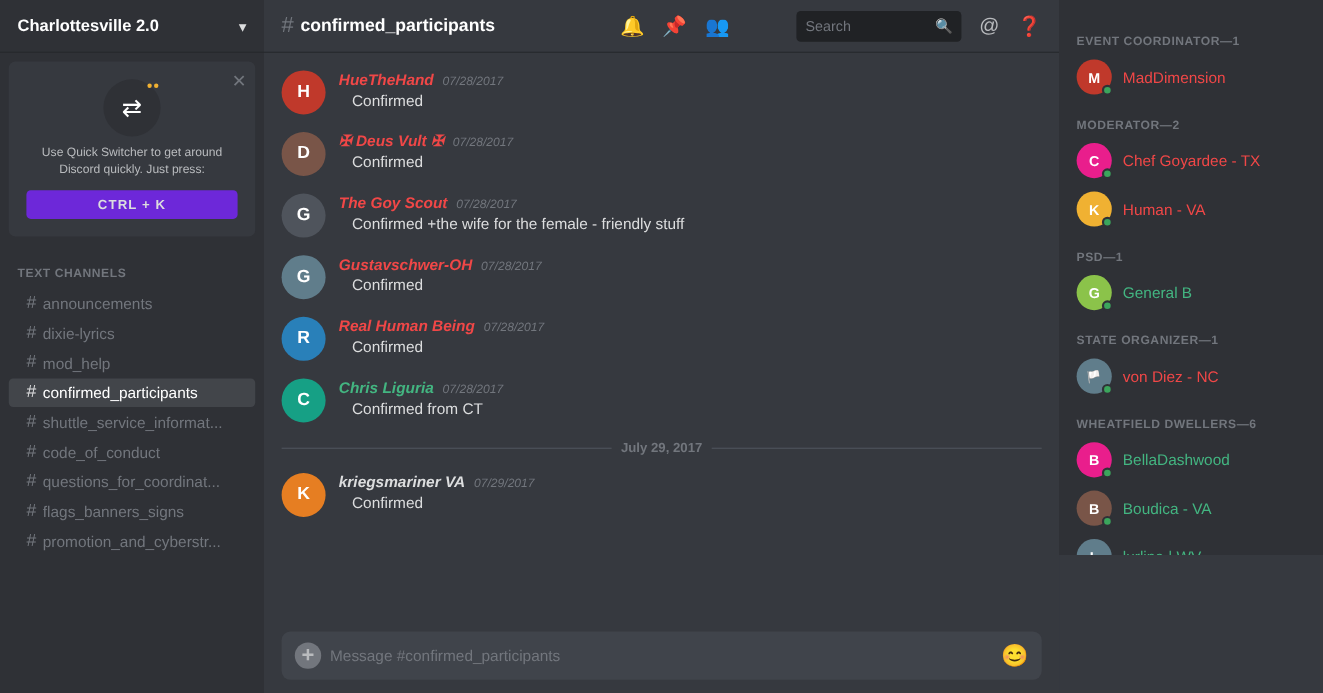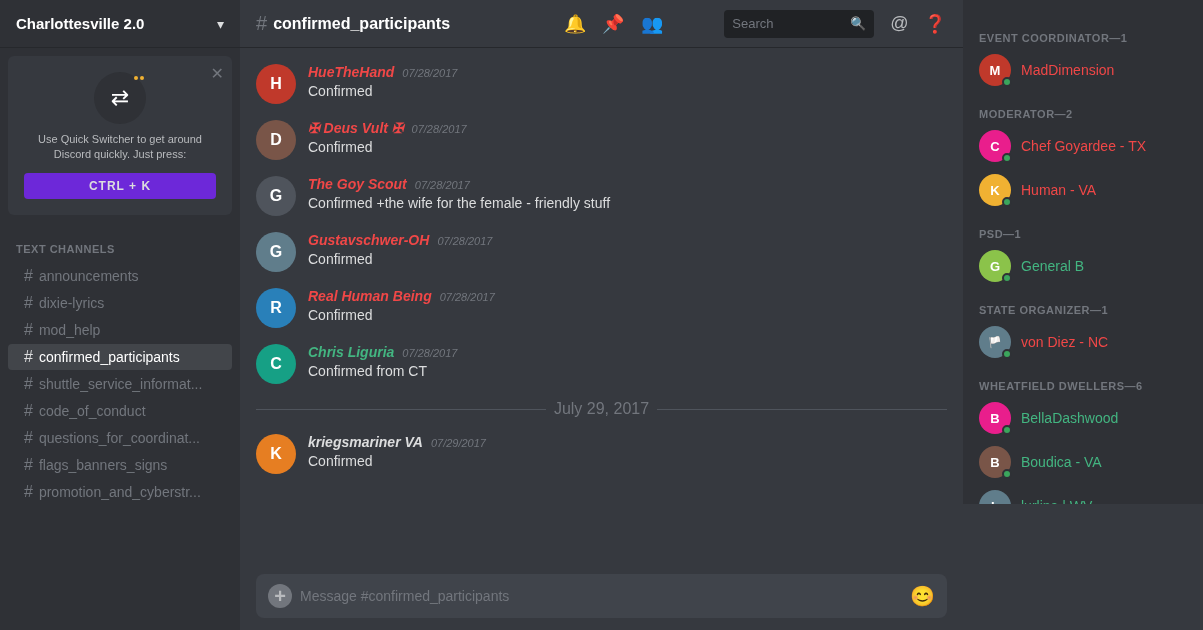--- a/index.html
+++ b/index.html
@@ -266,39 +266,40 @@
 
     .message-timestamp {
       font-size: 11px;
       color: #72767d;
     }
 
     .message-text {
       font-size: 14px;
       color: #dcddde;
       line-height: 1.4;
+      margin-left: 12px;
     }
 
     .date-divider {
       display: flex;
       align-items: center;
       margin: 16px 0;
       gap: 8px;
     }
 
     .date-divider-line {
       flex: 1;
       height: 1px;
       background: #4f545c;
     }
 
     .date-divider-text {
-      font-size: 16px;
-      color: #72767d;
-      font-weight: 400;
+      font-size: 12px;
+      color: #72767d;
+      font-weight: 700;
       white-space: nowrap;
     }
 
     
     .message-input-area {
       padding: 12px 16px;
       flex-shrink: 0;
     }
 
     .message-input-box {

